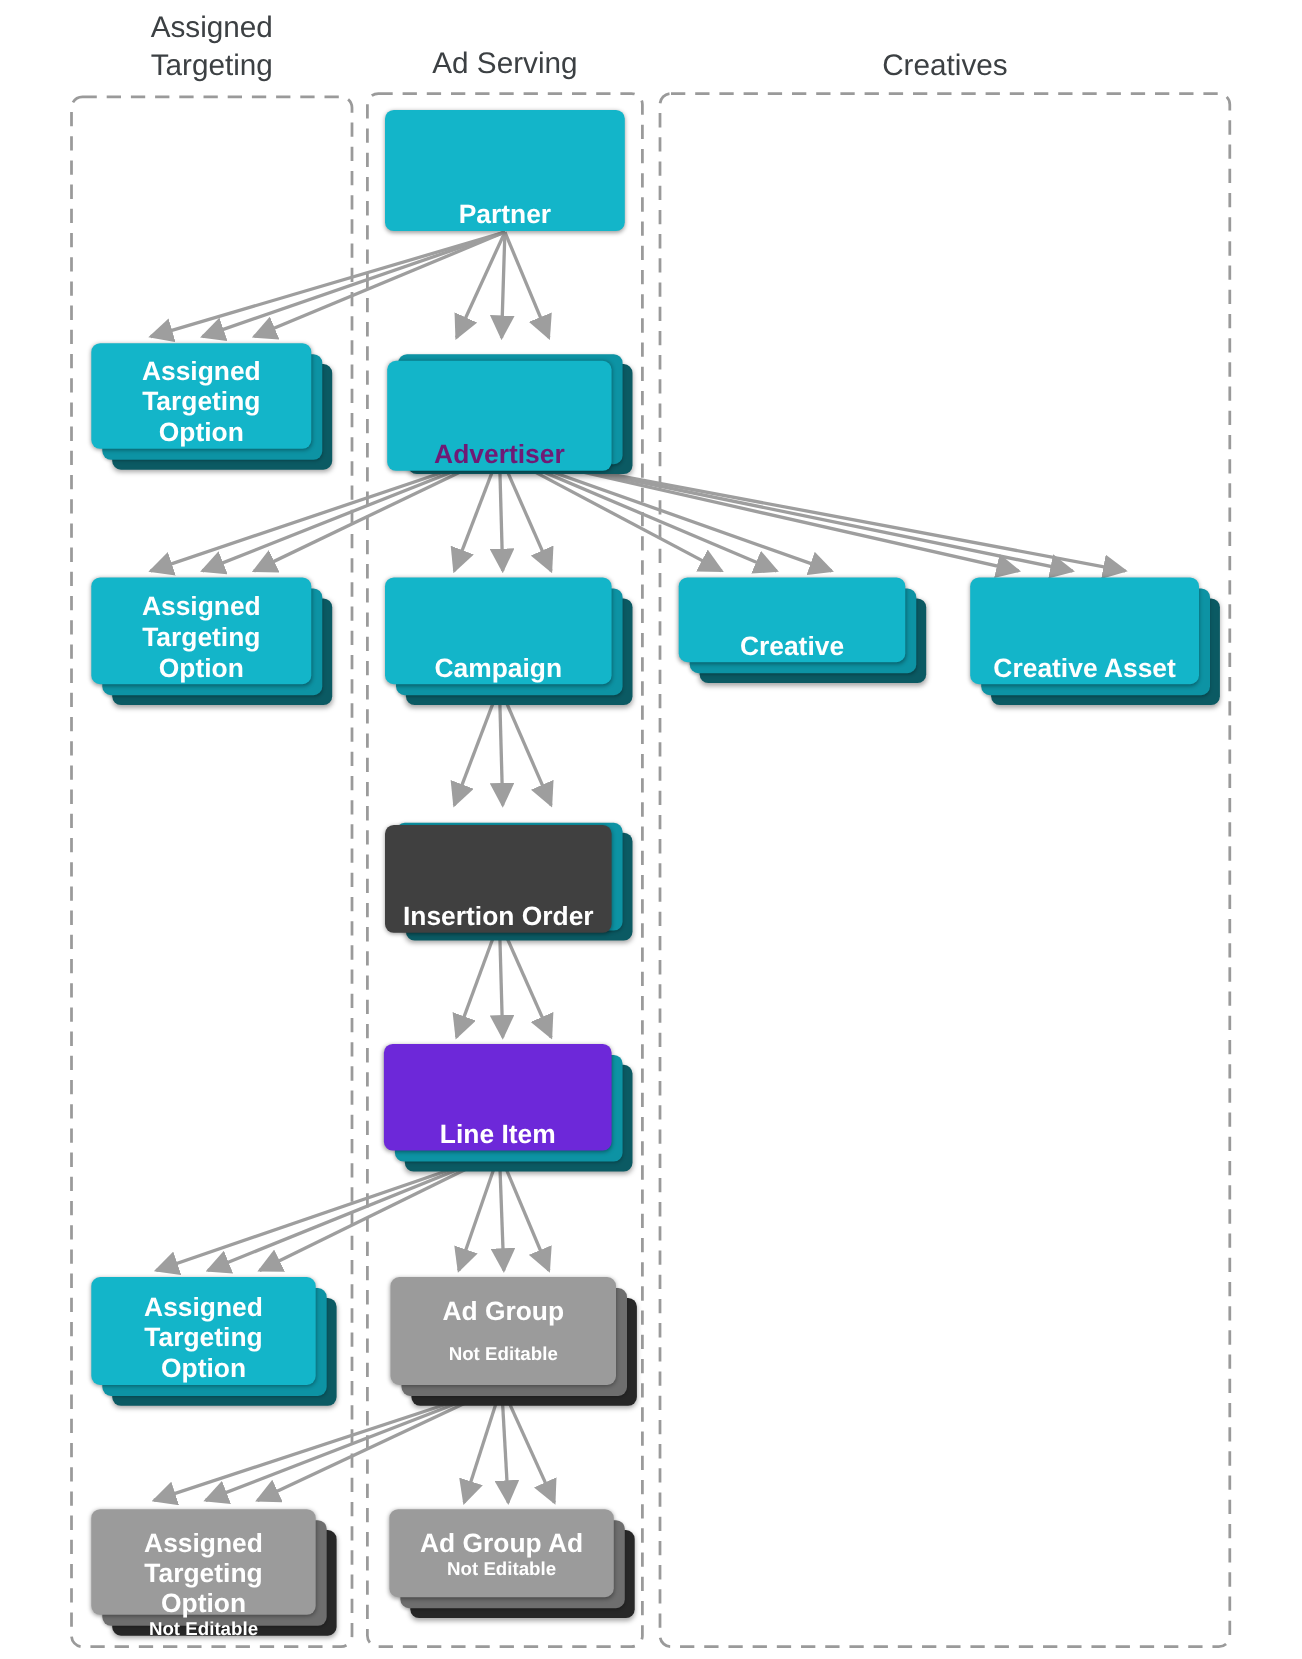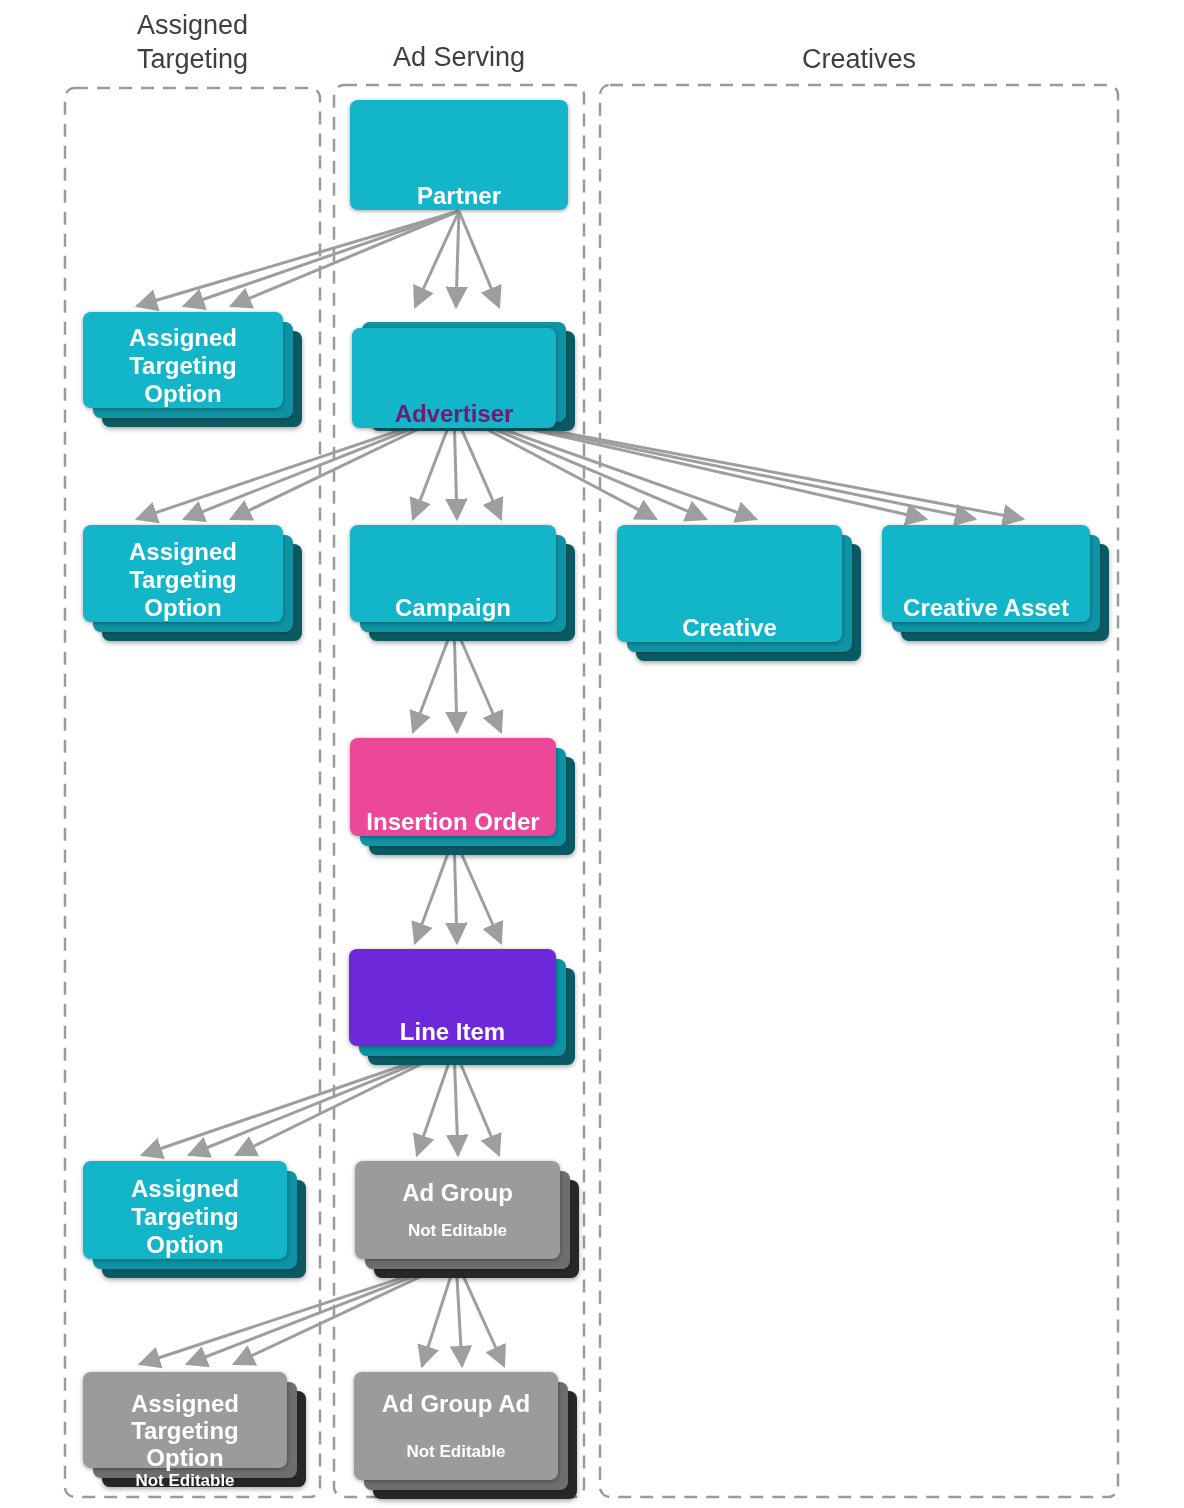--- a/index.html
+++ b/index.html
@@ -118,42 +118,42 @@
     </div>
     <div class="node" style="left: 350px; top: 525px; width: 206px; height: 97px;">
       <div class="layer l3" style="background: rgb(11, 90, 99); left: 19px; top: 19px;"></div>
       <div class="layer l2" style="background: rgb(13, 147, 164); left: 10px; top: 10px;"></div>
       <div class="layer face" style="background: rgb(19, 181, 201); color: rgb(255, 255, 255);">
         <div class="label">
           <div>Campaign</div>
         </div>
       </div>
     </div>
-    <div class="node" style="left: 617px; top: 525px; width: 206px; height: 117px; padding-left: 19px;">
+    <div class="node" style="left: 617px; top: 525px; width: 206px; height: 77px;">
       <div class="layer l3" style="background: rgb(11, 90, 99); left: 19px; top: 19px;"></div>
       <div class="layer l2" style="background: rgb(13, 147, 164); left: 10px; top: 10px;"></div>
       <div class="layer face" style="background: rgb(19, 181, 201); color: rgb(255, 255, 255);">
         <div class="label">
           <div>Creative</div>
         </div>
       </div>
     </div>
     <div class="node" style="left: 882px; top: 525px; width: 208px; height: 97px;">
       <div class="layer l3" style="background: rgb(11, 90, 99); left: 19px; top: 19px;"></div>
       <div class="layer l2" style="background: rgb(13, 147, 164); left: 10px; top: 10px;"></div>
       <div class="layer face" style="background: rgb(19, 181, 201); color: rgb(255, 255, 255);">
         <div class="label">
           <div>Creative Asset</div>
         </div>
       </div>
     </div>
     <div class="node" style="left: 350px; top: 738px; width: 206px; height: 98px;">
       <div class="layer l3" style="background: rgb(11, 90, 99); left: 19px; top: 19px;"></div>
       <div class="layer l2" style="background: rgb(13, 147, 164); left: 10px; top: 10px;"></div>
-      <div class="layer face" style="background: #ec4899; color: rgb(255, 255, 255);">
+      <div class="layer face" style="background: #404040; color: rgb(255, 255, 255); margin-top: 12px;">
         <div class="label">
           <div>Insertion Order</div>
         </div>
       </div>
     </div>
     <div class="node" style="left: 349px; top: 949px; width: 207px; height: 97px;">
       <div class="layer l3" style="background: rgb(11, 90, 99); left: 19px; top: 19px;"></div>
       <div class="layer l2" style="background: rgb(13, 147, 164); left: 10px; top: 10px;"></div>
       <div class="layer face" style="background: #6d28d9; color: rgb(255, 255, 255);">
         <div class="label">
@@ -186,21 +186,21 @@
       <div class="layer l3" style="background: rgb(39, 39, 39); left: 19px; top: 19px;"></div>
       <div class="layer l2" style="background: rgb(110, 110, 110); left: 10px; top: 10px;"></div>
       <div class="layer face with-sub" style="background: rgb(155, 155, 155); color: rgb(255, 255, 255);">
         <div class="label">
           <div>Assigned</div>
           <div>Targeting Option</div>
         </div>
         <div class="sub">Not Editable</div>
       </div>
     </div>
-    <div class="node" style="left: 354px; top: 1372px; width: 204px; height: 108px;">
+    <div class="node" style="left: 354px; top: 1372px; width: 204px; height: 80px;">
       <div class="layer l3" style="background: rgb(39, 39, 39); left: 19px; top: 19px;"></div>
       <div class="layer l2" style="background: rgb(110, 110, 110); left: 10px; top: 10px;"></div>
       <div class="layer face with-sub" style="background: rgb(155, 155, 155); color: rgb(255, 255, 255);">
         <div class="label">
           <div>Ad Group Ad</div>
         </div>
         <div class="sub">Not Editable</div>
       </div>
     </div>
   </div>

